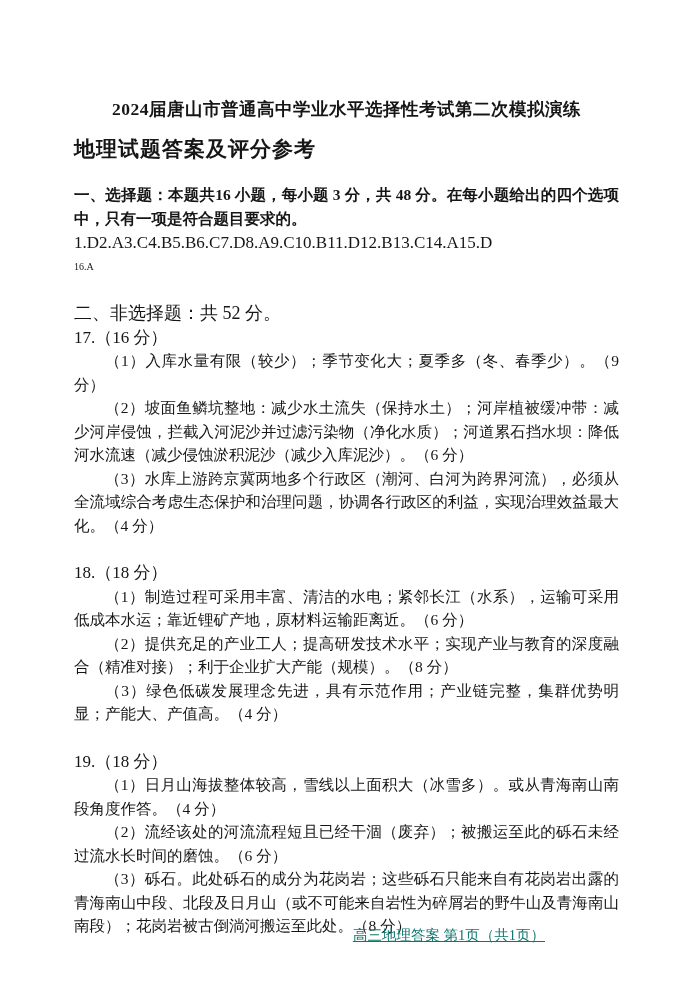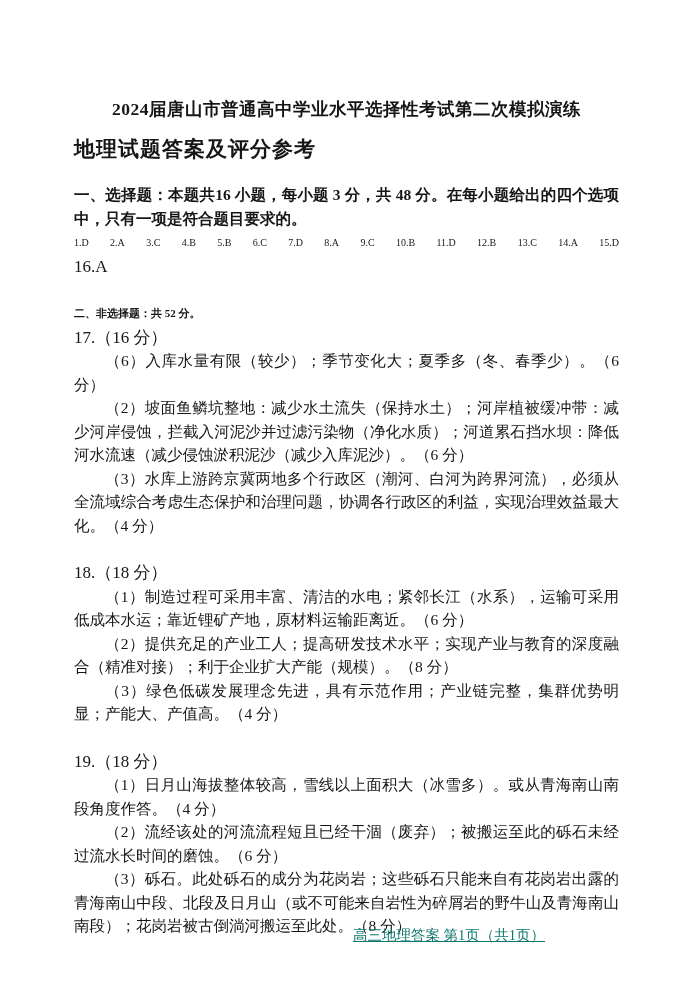--- a/index.html
+++ b/index.html
@@ -36,32 +36,31 @@
     margin-bottom: 20px;
   }
   .sec-heading {
     font-weight: bold;
     font-size: 15.5px;
     line-height: 23.5px;
     text-align: justify;
   }
   .answers-row {
     display: flex;
-    justify-content: space-between;
-    font-size: 10px;
+    font-size: 17px;
     line-height: 23.5px;
     margin-top: 1px;
   }
   .answers-overflow {
-    font-size: 17px;
+    font-size: 10px;
     line-height: 23.5px;
   }
   .sec2-heading {
-    font-weight: bold;
-    font-size: 11px;
+    font-weight: normal;
+    font-size: 18px;
     line-height: 23.5px;
     margin-top: 24px;
   }
   .question { margin-top: 0; }
   .question + .question { margin-top: 24px; }
   .q-label {
     font-size: 17px;
     line-height: 23.5px;
   }
   .q-para {
@@ -116,21 +115,21 @@
     <span>13.C</span>
     <span>14.A</span>
     <span>15.D</span>
   </div>
   <div class="answers-overflow">16.A</div>
 
   <div class="sec2-heading">二、非选择题：共 52 分。</div>
 
   <div class="question">
     <div class="q-label">17.（16 分）</div>
-    <div class="q-para">（6）入库水量有限（较少）；季节变化大；夏季多（冬、春季少）。（6 分）</div>
+    <div class="q-para">（1）入库水量有限（较少）；季节变化大；夏季多（冬、春季少）。（9 分）</div>
     <div class="q-para">（2）坡面鱼鳞坑整地：减少水土流失（保持水土）；河岸植被缓冲带：减少河岸侵蚀，拦截入河泥沙并过滤污染物（净化水质）；河道累石挡水坝：降低河水流速（减少侵蚀淤积泥沙（减少入库泥沙）。（6 分）</div>
     <div class="q-para">（3）水库上游跨京冀两地多个行政区（潮河、白河为跨界河流），必须从全流域综合考虑生态保护和治理问题，协调各行政区的利益，实现治理效益最大化。（4 分）</div>
   </div>
 
   <div class="question">
     <div class="q-label">18.（18 分）</div>
     <div class="q-para">（1）制造过程可采用丰富、清洁的水电；紧邻长江（水系），运输可采用低成本水运；靠近锂矿产地，原材料运输距离近。（6 分）</div>
     <div class="q-para">（2）提供充足的产业工人；提高研发技术水平；实现产业与教育的深度融合（精准对接）；利于企业扩大产能（规模）。（8 分）</div>
     <div class="q-para">（3）绿色低碳发展理念先进，具有示范作用；产业链完整，集群优势明显；产能大、产值高。（4 分）</div>
   </div>

